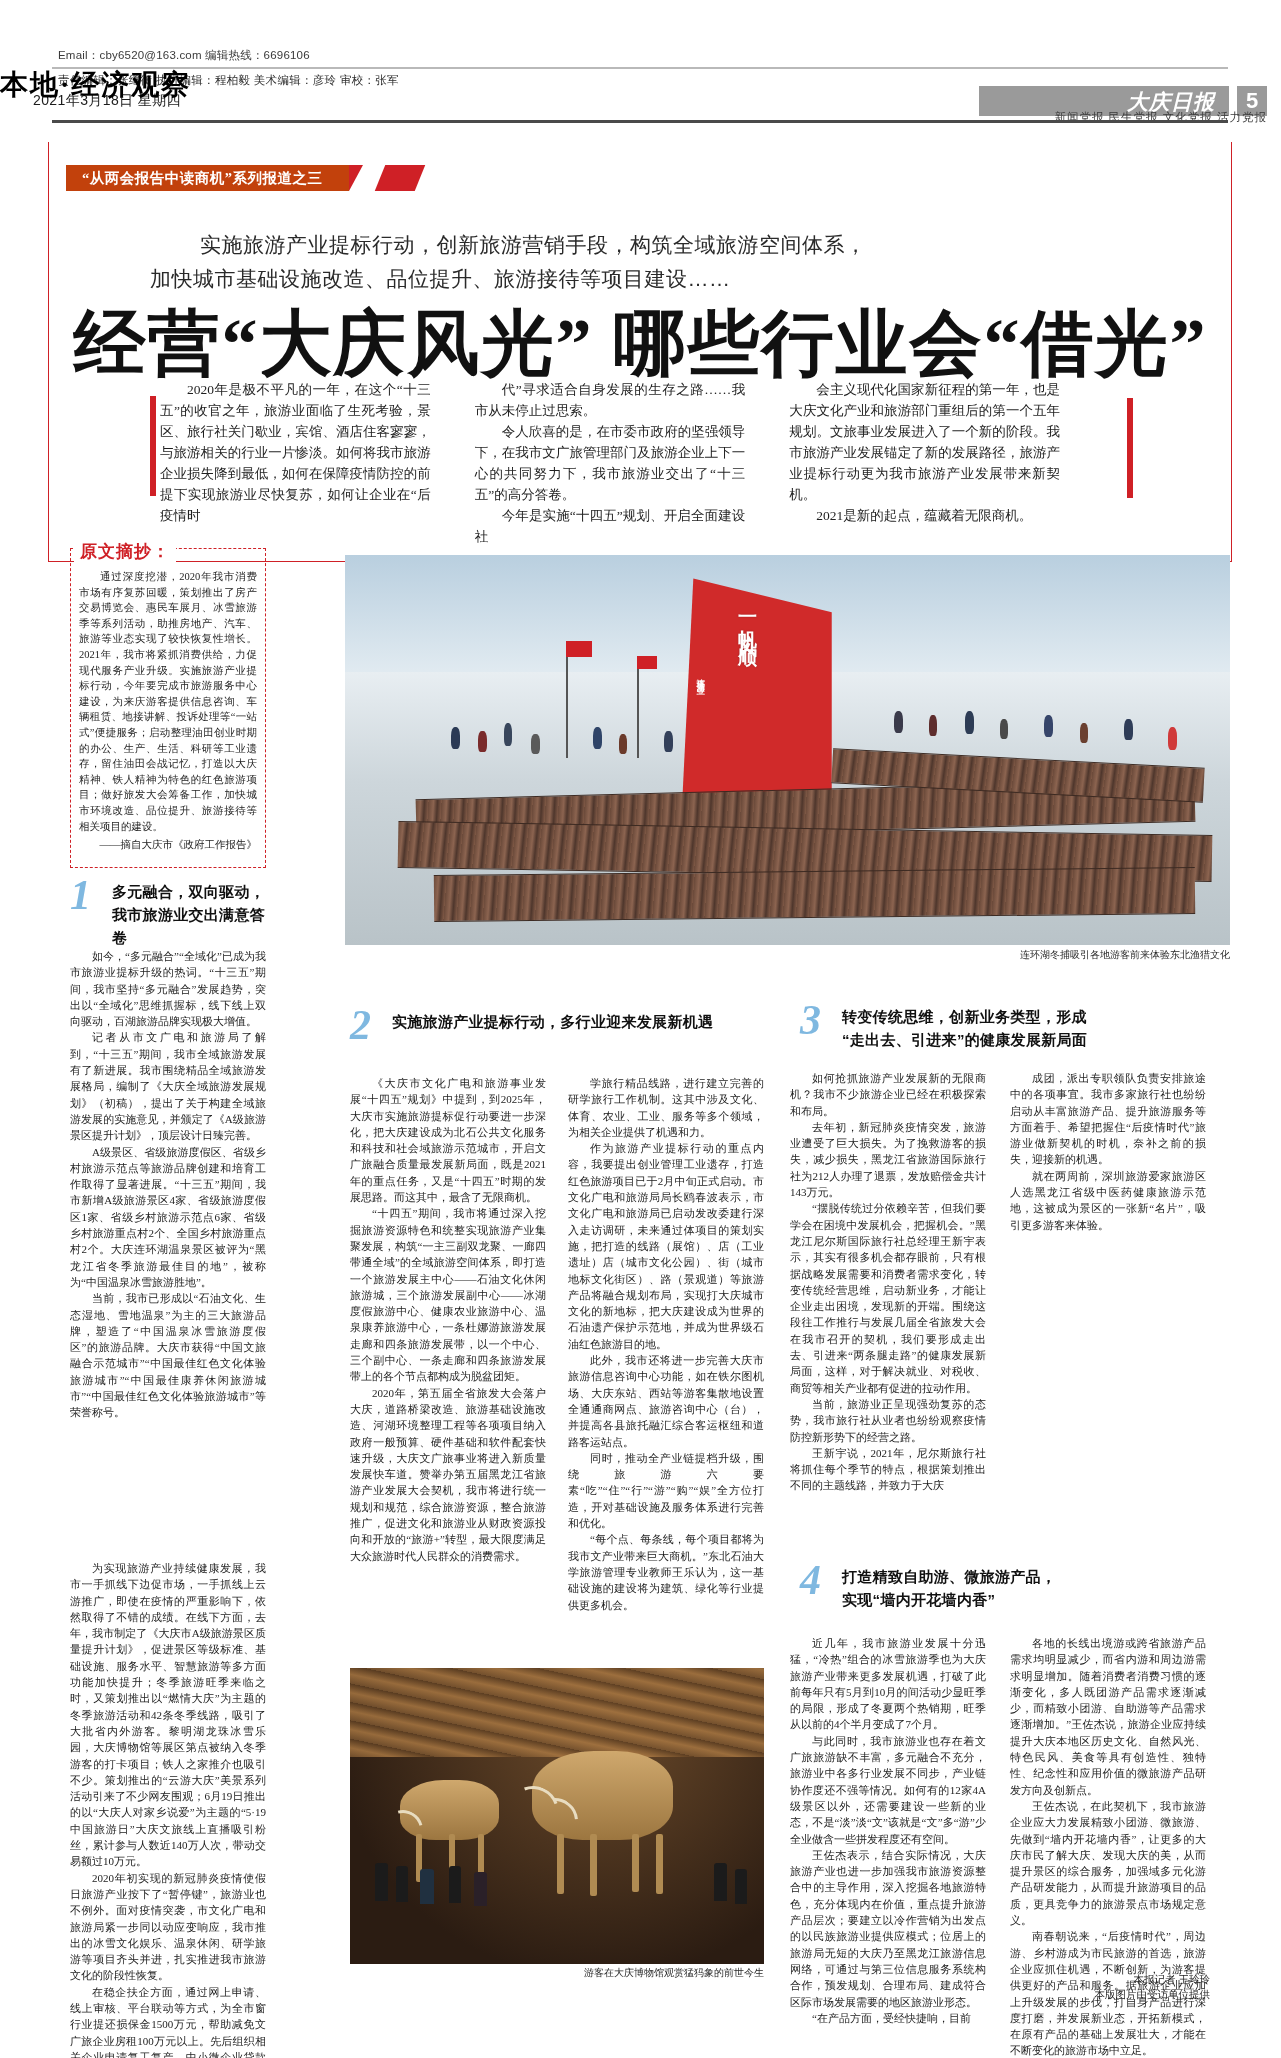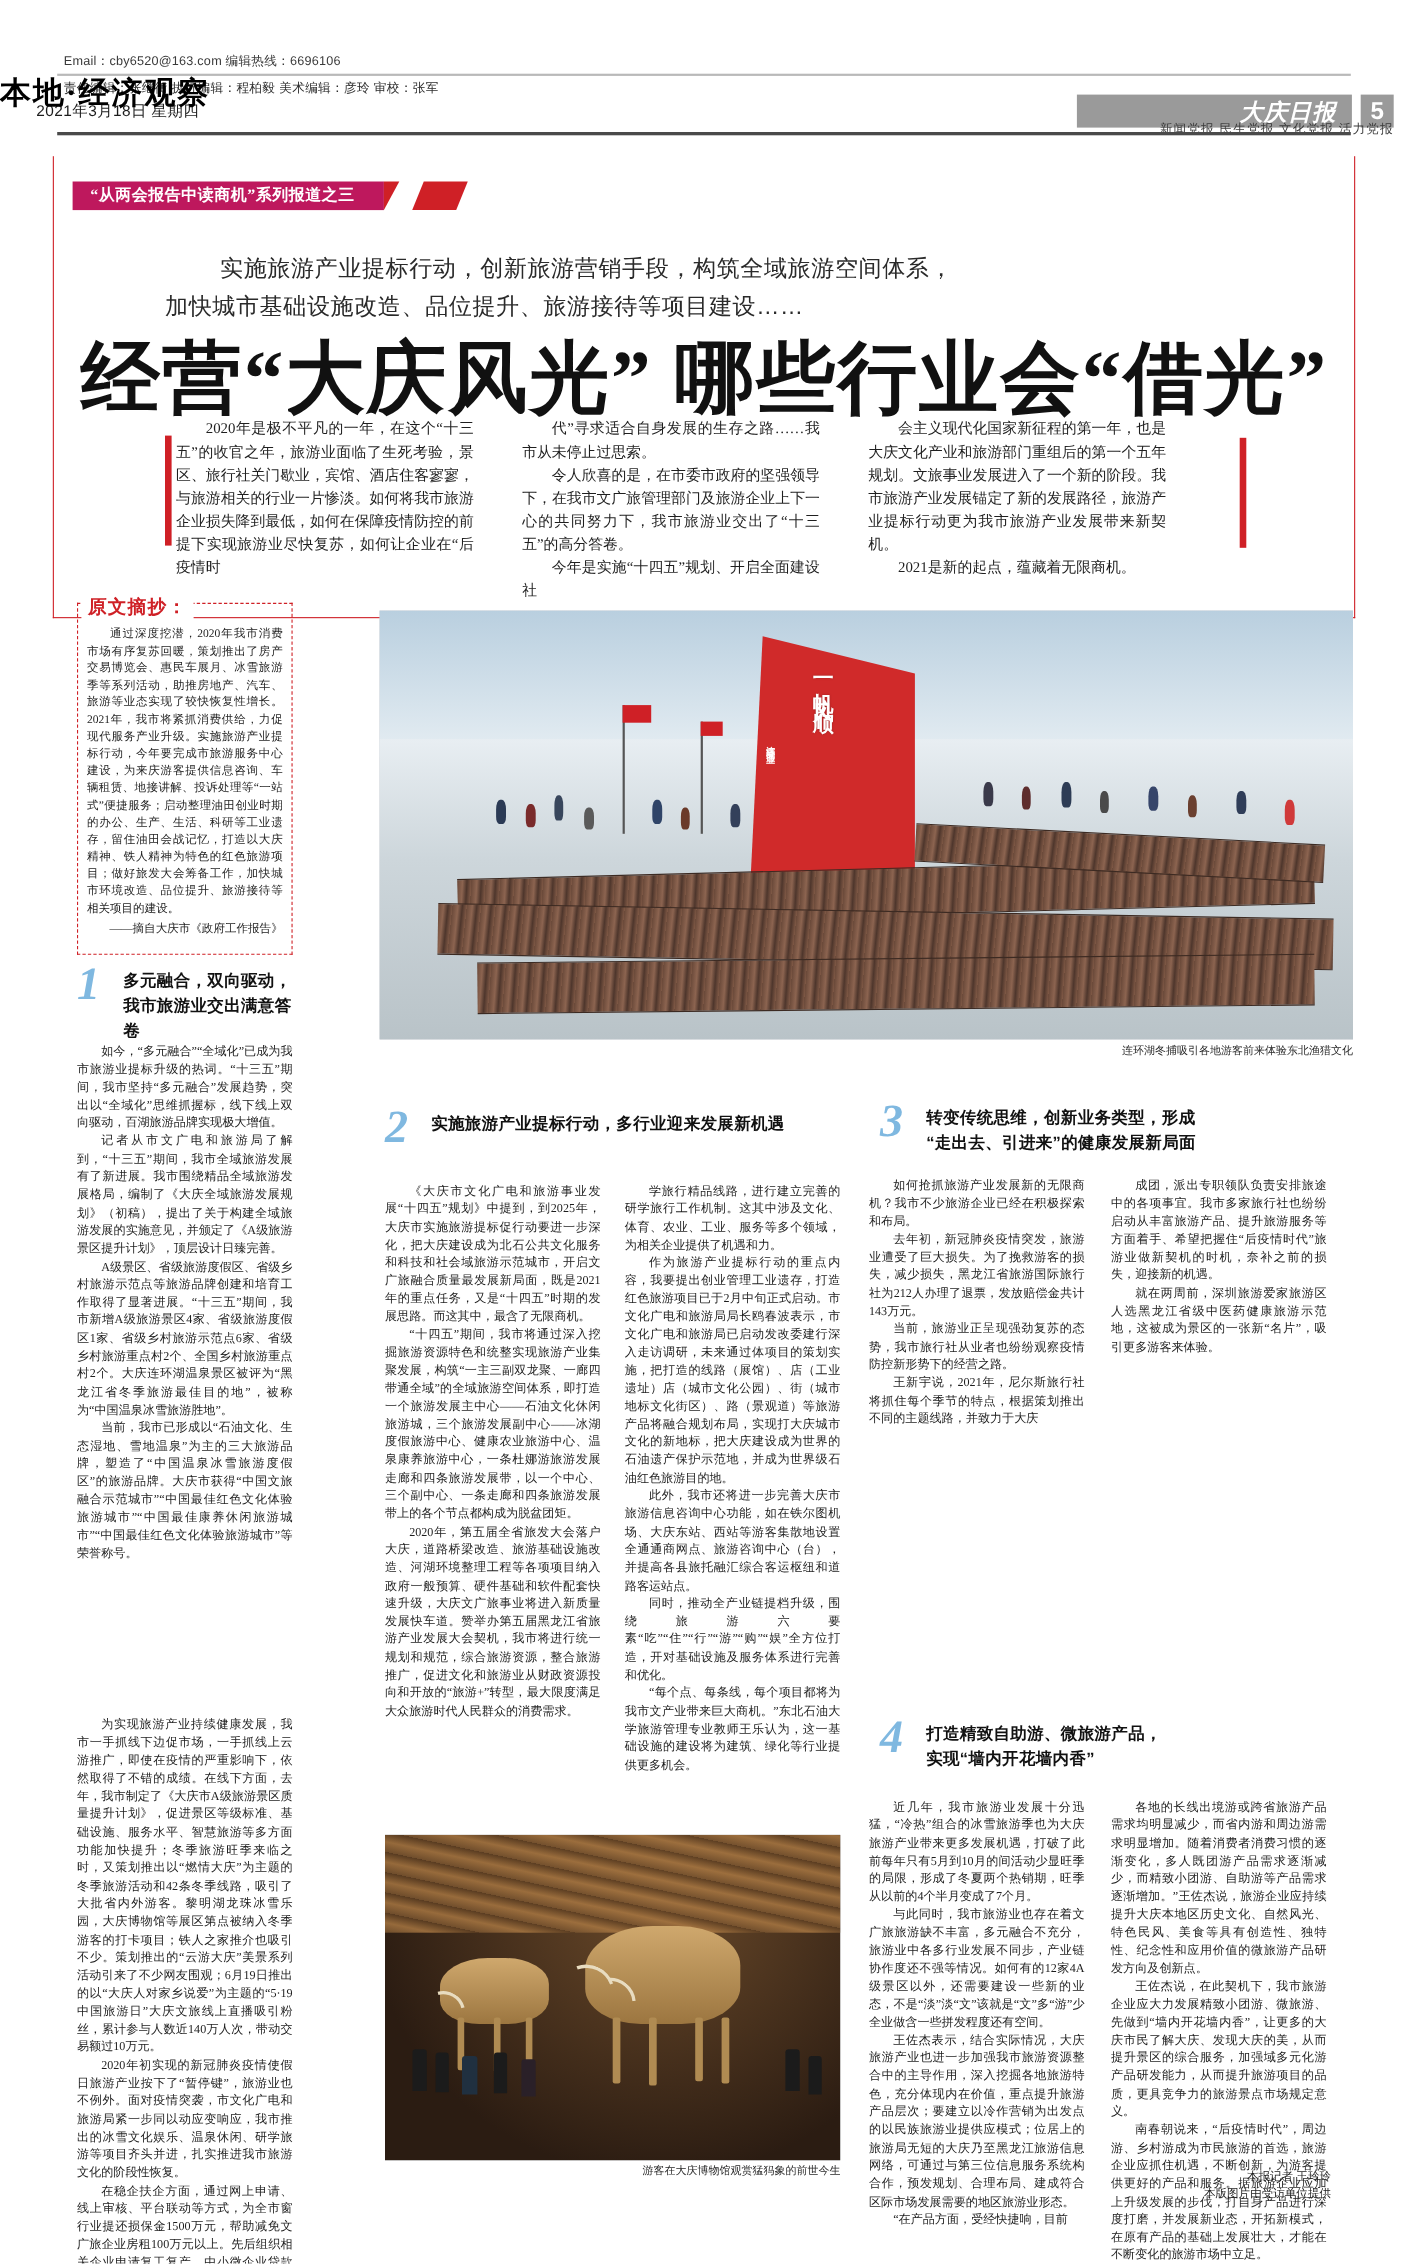--- a/index.html
+++ b/index.html
@@ -122,21 +122,21 @@
     position: absolute;
     left: 48px; top: 142px;
     width: 1184px; height: 420px;
     border: 1.5px solid #cf2026;
     border-top: none;
   }
   .ribbon {
     position: absolute;
     left: 66px; top: 165px;
     height: 26px;
-    background: #be185d;
+    background: #c2410c;
     color: #fff;
     font-size: 14.5px;
     font-weight: bold;
     line-height: 26px;
     padding: 0 26px 0 16px;
     letter-spacing: .5px;
     font-family: "Liberation Serif", serif;
     white-space: nowrap;
     z-index: 5;
   }
@@ -509,20 +509,21 @@
     <p>学旅行精品线路，进行建立完善的研学旅行工作机制。这其中涉及文化、体育、农业、工业、服务等多个领域，为相关企业提供了机遇和力。</p>
     <p>作为旅游产业提标行动的重点内容，我要提出创业管理工业遗存，打造红色旅游项目已于2月中旬正式启动。市文化广电和旅游局局长鸥春波表示，市文化广电和旅游局已启动发改委建行深入走访调研，未来通过体项目的策划实施，把打造的线路（展馆）、店（工业遗址）店（城市文化公园）、街（城市地标文化街区）、路（景观道）等旅游产品将融合规划布局，实现打大庆城市文化的新地标，把大庆建设成为世界的石油遗产保护示范地，并成为世界级石油红色旅游目的地。</p>
     <p>此外，我市还将进一步完善大庆市旅游信息咨询中心功能，如在铁尔图机场、大庆东站、西站等游客集散地设置全通通商网点、旅游咨询中心（台），并提高各县旅托融汇综合客运枢纽和道路客运站点。</p>
     <p>同时，推动全产业链提档升级，围绕旅游六要素“吃”“住”“行”“游”“购”“娱”全方位打造，开对基础设施及服务体系进行完善和优化。</p>
     <p>“每个点、每条线，每个项目都将为我市文产业带来巨大商机。”东北石油大学旅游管理专业教师王乐认为，这一基础设施的建设将为建筑、绿化等行业提供更多机会。</p>
   </div>
 
   <div class="col" style="left:790px; top:1070px; width:196px;">
     <p>如何抢抓旅游产业发展新的无限商机？我市不少旅游企业已经在积极探索和布局。</p>
     <p>去年初，新冠肺炎疫情突发，旅游业遭受了巨大损失。为了挽救游客的损失，减少损失，黑龙江省旅游国际旅行社为212人办理了退票，发放赔偿金共计143万元。</p>
+    <p>“摆脱传统过分依赖辛苦，但我们要学会在困境中发展机会，把握机会。”黑龙江尼尔斯国际旅行社总经理王新宇表示，其实有很多机会都存眼前，只有根据战略发展需要和消费者需求变化，转变传统经营思维，启动新业务，才能让企业走出困境，发现新的开端。围绕这段往工作推行与发展几届全省旅发大会在我市召开的契机，我们要形成走出去、引进来“两条腿走路”的健康发展新局面，这样，对于解决就业、对税收、商贸等相关产业都有促进的拉动作用。</p>
     <p>当前，旅游业正呈现强劲复苏的态势，我市旅行社从业者也纷纷观察疫情防控新形势下的经营之路。</p>
     <p>王新宇说，2021年，尼尔斯旅行社将抓住每个季节的特点，根据策划推出不同的主题线路，并致力于大庆</p>
   </div>
 
   <div class="col" style="left:1010px; top:1070px; width:196px;">
     <p>成团，派出专职领队负责安排旅途中的各项事宜。我市多家旅行社也纷纷启动从丰富旅游产品、提升旅游服务等方面着手、希望把握住“后疫情时代”旅游业做新契机的时机，奈补之前的损失，迎接新的机遇。</p>
     <p>就在两周前，深圳旅游爱家旅游区人选黑龙江省级中医药健康旅游示范地，这被成为景区的一张新“名片”，吸引更多游客来体验。</p>
   </div>
 
   <div class="col" style="left:790px; top:1635px; width:196px;">

